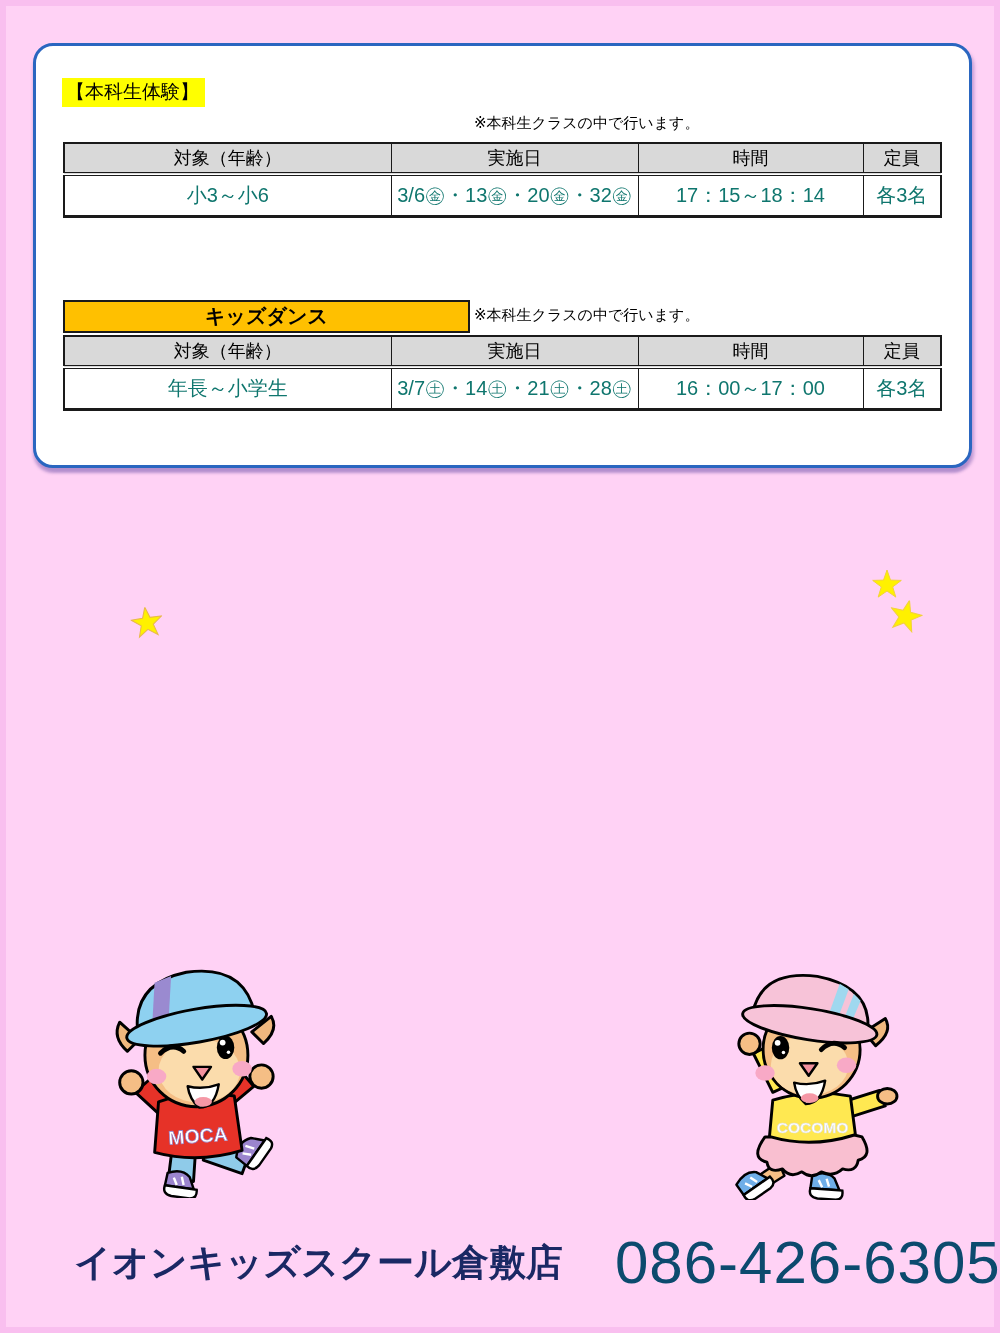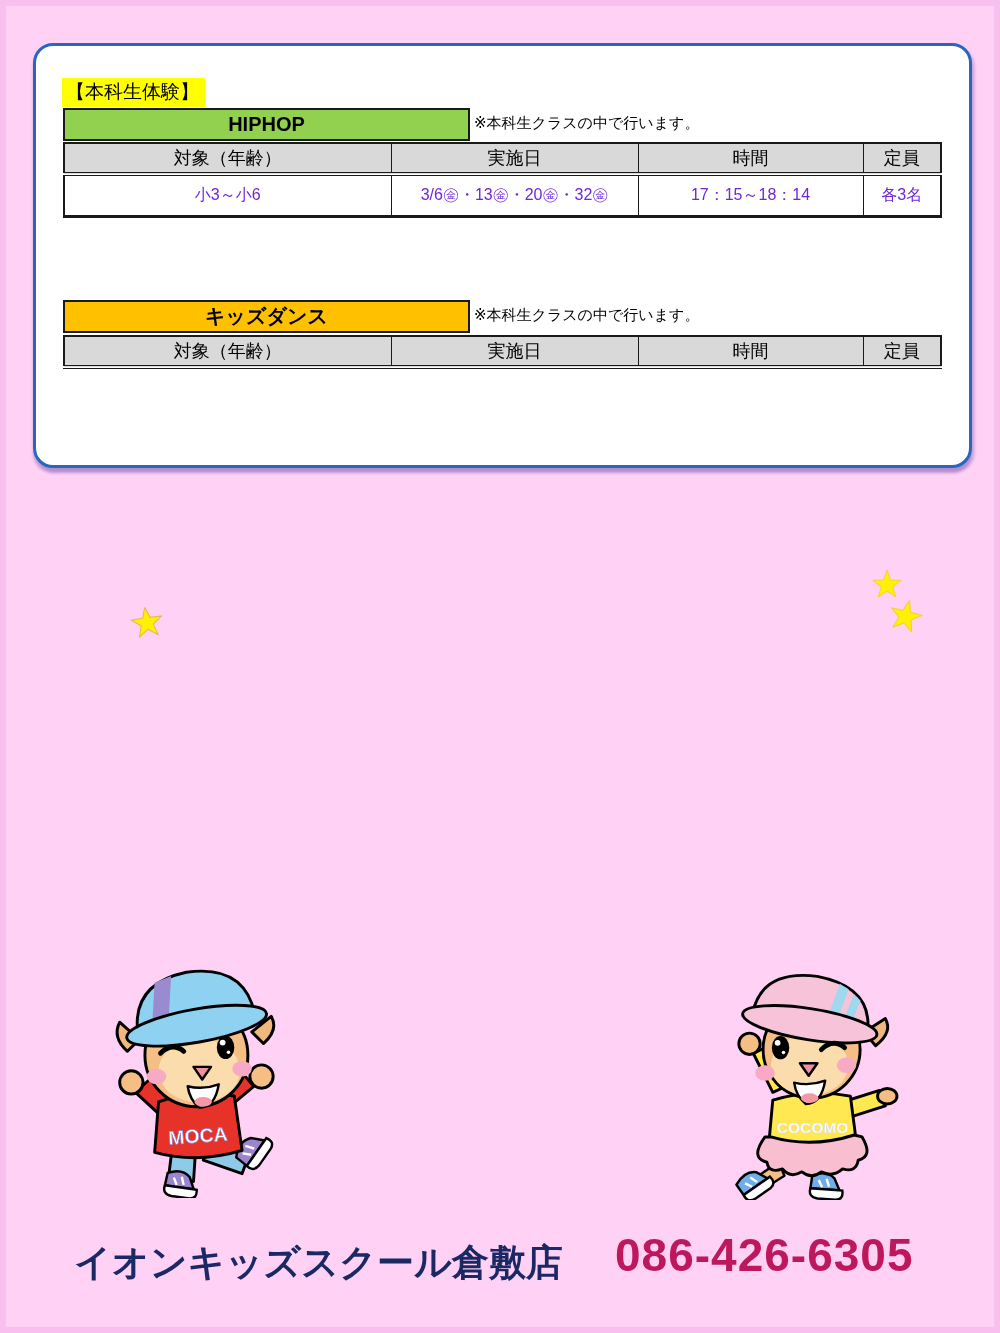--- a/index.html
+++ b/index.html
@@ -37,46 +37,43 @@
     border-collapse:collapse; table-layout:fixed;
     border:2px solid #1a1a1a; border-bottom:3px solid #1a1a1a;
   }
   .sched-1 { top:96px; }
   .sched-2 { top:289px; }
   table.sched th {
     background:#D9D9D9; height:31px; font-size:18px; font-weight:400; color:#000000;
     border:1px solid #1a1a1a; border-bottom:4px double #1a1a1a; text-align:center;
   }
   table.sched td {
-    background:#fff; height:42px; font-size:16px; color:#6d28d9;
+    background:#fff; height:42px; font-size:20px; color:#0f766e;
     border:1px solid #1a1a1a; text-align:center;
   }
   .star { position:absolute; }
   .mascot { position:absolute; }
   .store-name {
     position:absolute; left:74px; top:1238px;
     font-size:37px; font-weight:bold; color:#1A2864; white-space:nowrap;
   }
   .phone {
     position:absolute; left:615px; top:1228px;
-    font-size:46px; font-weight:bold; color:#be185d; letter-spacing:1px; white-space:nowrap;
+    font-size:60px; font-weight:normal; color:#0c4a6e; letter-spacing:1px; white-space:nowrap;
   }
 </style>
 </head>
 <body>
 
 <div class="page">
 
   <div class="panel">
 
     <div class="panel-title">【本科生体験】</div>
 
-    <div class="band band-hiphop">
-      <span>HIPHOP</span>
-    </div>
     <div class="note note-1">※本科生クラスの中で行います。</div>
 
     <table class="sched sched-1">
       <colgroup>
           <col style="width:327px">
           <col style="width:247px">
           <col style="width:225px">
           <col style="width:78px">
         </colgroup>
       <tbody>
@@ -107,20 +104,26 @@
           <col style="width:225px">
           <col style="width:78px">
         </colgroup>
       <tbody>
           <tr>
         <th>対象（年齢）</th>
         <th>実施日</th>
         <th>時間</th>
         <th>定員</th>
       </tr>
+      <tr>
+        <td>年長～小学生</td>
+        <td>3/7㊏・14㊏・21㊏・28㊏</td>
+        <td>16：00～17：00</td>
+        <td>各3名</td>
+      </tr>
     </tbody>
       </table>
 
   </div>
 
   <svg class="star" style="left:872px; top:570px;" width="30" height="30" viewBox="0 0 30 30">
     <path d="M15,0 L18.5,10.1 L29.3,10.4 L20.7,16.9 L23.8,27.1 L15,21 L6.2,27.1 L9.3,16.9 L0.7,10.4 L11.5,10.1 Z" fill="#FFF100" stroke="#F2D23C" stroke-width="1"></path>
   </svg>
   <svg class="star" style="left:889px; top:600px; transform:rotate(14deg);" width="33" height="33" viewBox="0 0 30 30">
     <path d="M15,0 L18.5,10.1 L29.3,10.4 L20.7,16.9 L23.8,27.1 L15,21 L6.2,27.1 L9.3,16.9 L0.7,10.4 L11.5,10.1 Z" fill="#FFF100" stroke="#F2D23C" stroke-width="1"></path>

